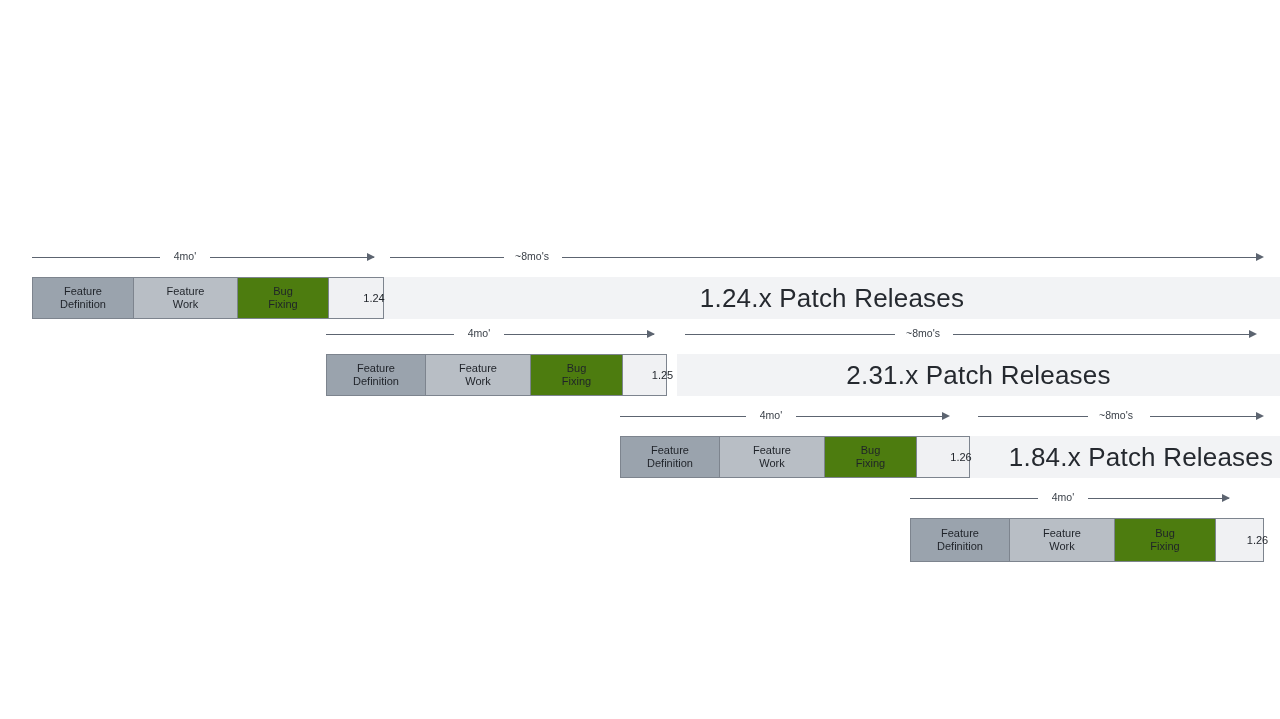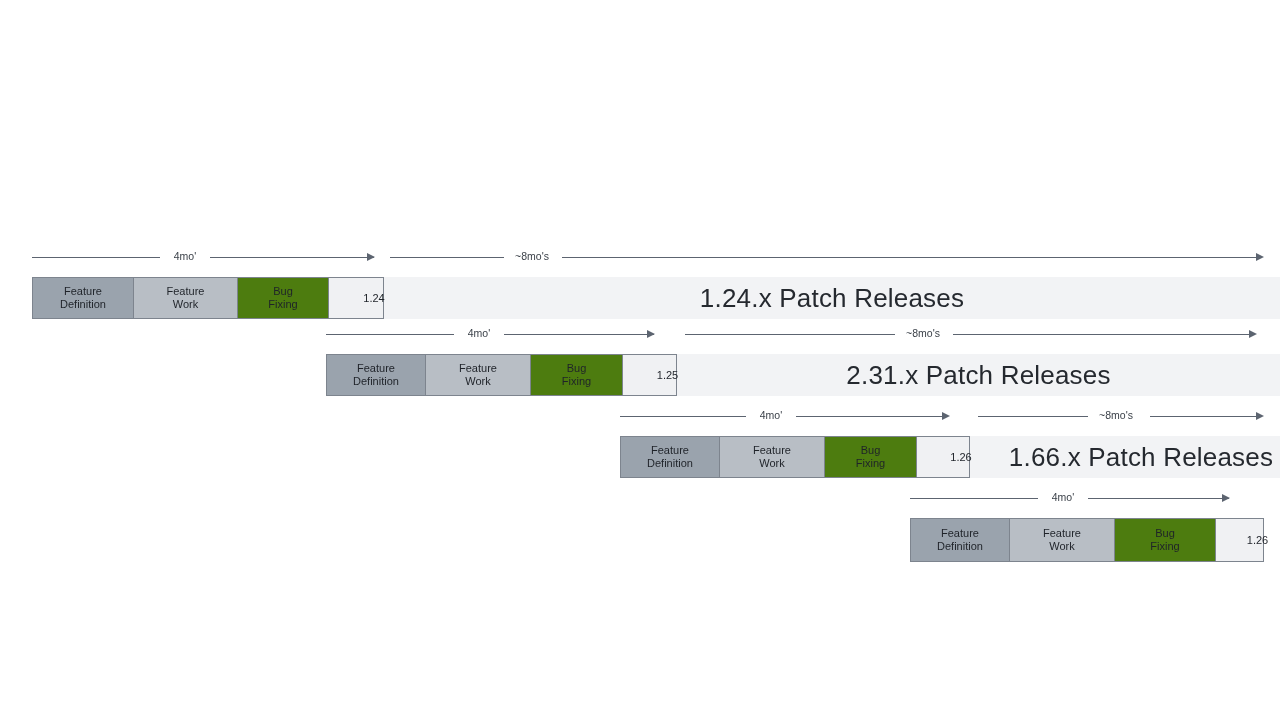--- a/index.html
+++ b/index.html
@@ -170,21 +170,21 @@
         <span>Definition</span>
       </div>
       <div class="phase-box phase-work" style="width:105px;">
         <span>Feature</span>
         <span>Work</span>
       </div>
       <div class="phase-box phase-bug" style="width:92px;">
         <span>Bug</span>
         <span>Fixing</span>
       </div>
-      <div class="phase-box phase-version" style="width:54px;">
+      <div class="phase-box phase-version" style="width:44px;">
         <span>1.25</span>
       </div>
     </div>
   </div>
 
   <div class="release-row">
 
     <div class="measure" style="left:588px; top:406px; width:350px;">
       <div class="measure-line" style="left:0px; width:126px;"></div>
       <div class="measure-label" style="left:126px; width:50px;">4mo'</div>
@@ -193,21 +193,21 @@
     </div>
 
     <div class="measure" style="left:938px; top:406px; width:300px;">
       <div class="measure-line" style="left:8px; width:110px;"></div>
       <div class="measure-label" style="left:118px; width:56px;">~8mo's</div>
       <div class="measure-line" style="left:180px; width:108px;"></div>
       <div class="measure-arrowhead" style="left:286px;"></div>
     </div>
 
     <div class="patch-band" style="left:938px; top:436px; width:342px; height:42px;">
-      <span class="patch-band-label">1.66.x Patch Releases</span>
+      <span class="patch-band-label">1.84.x Patch Releases</span>
     </div>
 
     <div class="phase-strip" style="left:588px; top:436px; height:42px;">
       <div class="phase-box phase-def" style="width:100px;">
         <span>Feature</span>
         <span>Definition</span>
       </div>
       <div class="phase-box phase-work" style="width:105px;">
         <span>Feature</span>
         <span>Work</span>

